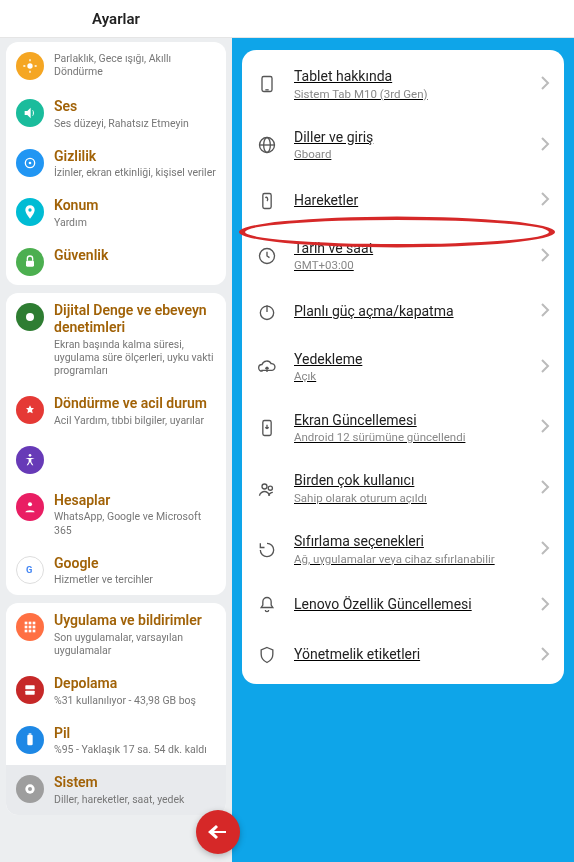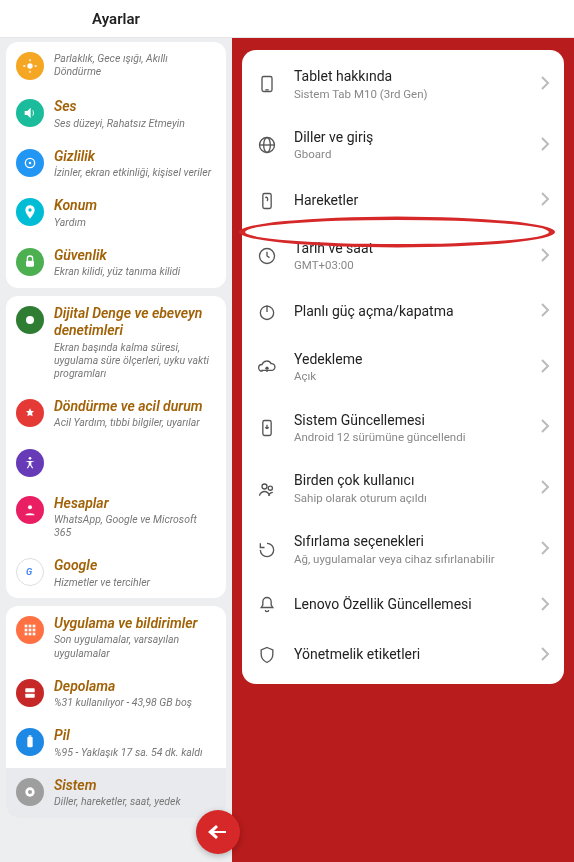--- a/index.html
+++ b/index.html
@@ -41,38 +41,38 @@
     overflow: hidden;
   }
   .sidebar {
     width: 232px;
     background: #eceef0;
     overflow-y: auto;
     padding: 4px 6px 4px 6px;
   }
   .detail {
     flex: 1;
-    background: #b91c1c;
+    background: #0ea5e9;
     overflow-y: auto;
     padding: 12px 10px 12px 10px;
     position: relative;
+    text-decoration: underline;
   }
   .card {
     background: #fff;
     border-radius: 12px;
     margin-bottom: 8px;
     overflow: hidden;
   }
   .sb-item {
     display: flex;
     align-items: flex-start;
     padding: 9px 10px 9px 10px;
     gap: 10px;
     cursor: pointer;
-    font-style: italic;
   }
   .sb-item.selected {
     background: #e8eaed;
   }
   .sb-icon {
     width: 28px;
     height: 28px;
     border-radius: 50%;
     display: flex;
     align-items: center;
@@ -252,21 +252,20 @@
 
       <div class="sb-item">
         <div class="sb-icon bg-green">
           <svg viewBox="0 0 24 24">
               <rect x="6" y="10" width="12" height="9" rx="2" class="white"></rect>
               <path d="M8 10V7a4 4 0 018 0v3" stroke="#fff" stroke-width="2" fill="none"></path>
             </svg>
         </div>
         <div class="sb-text">
           <div class="sb-title">Güvenlik</div>
-          <div class="sb-sub">Ekran kilidi, yüz tanıma kilidi</div>
         </div>
       </div>
     </div>
 
     <div class="card">
 
       <div class="sb-item">
         <div class="sb-icon bg-dkgreen">
           <svg viewBox="0 0 24 24">
               <circle cx="12" cy="12" r="6" class="white"></circle>
@@ -490,21 +489,21 @@
       </div>
 
       <div class="dt-item">
         <div class="dt-icon">
           <svg viewBox="0 0 24 24" fill="none" stroke-width="1.6">
               <rect x="7" y="3" width="10" height="18" rx="2"></rect>
               <path d="M12 8v5m0 0l-2-2m2 2l2-2"></path>
             </svg>
         </div>
         <div class="dt-text">
-          <div class="dt-title">Sistem Güncellemesi</div>
+          <div class="dt-title">Ekran Güncellemesi</div>
           <div class="dt-sub">Android 12 sürümüne güncellendi</div>
         </div>
         <div class="chev"><svg viewBox="0 0 10 14">
               <path d="M2 1l6 6-6 6" stroke="#bbb" stroke-width="2" fill="none"></path>
             </svg></div>
       </div>
 
       <div class="dt-item">
         <div class="dt-icon">
           <svg viewBox="0 0 24 24" fill="none" stroke-width="1.6">

